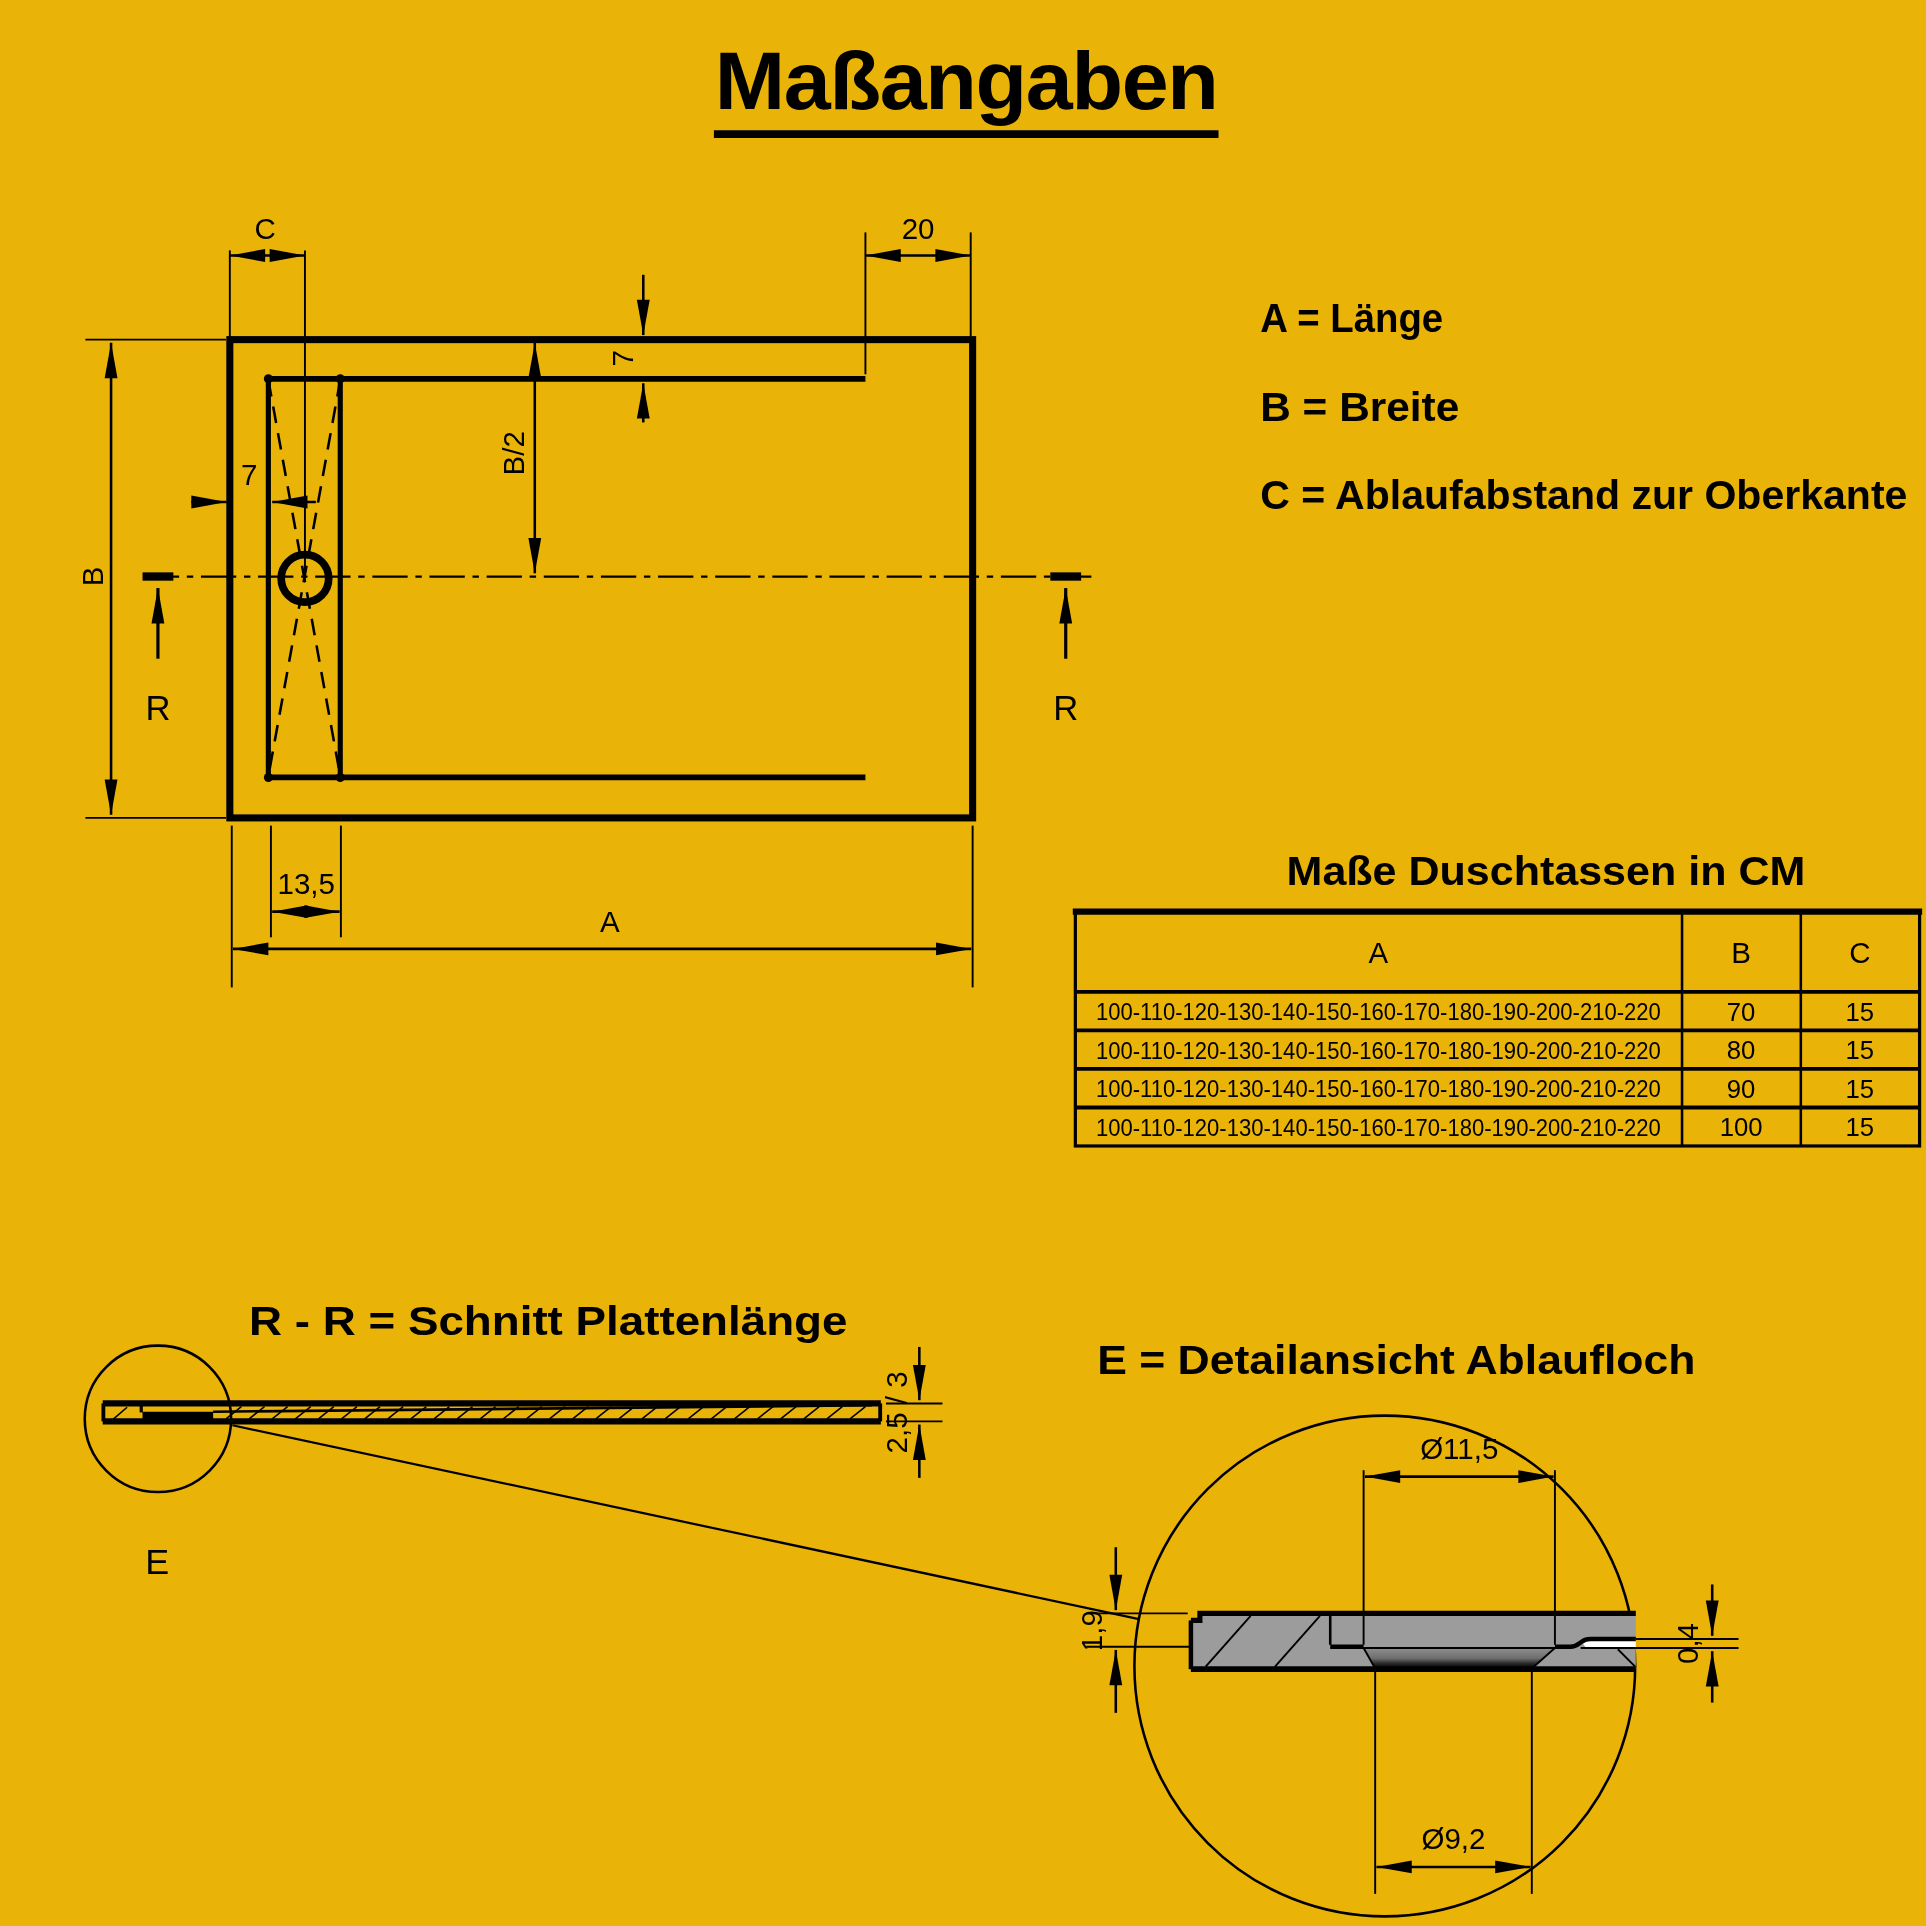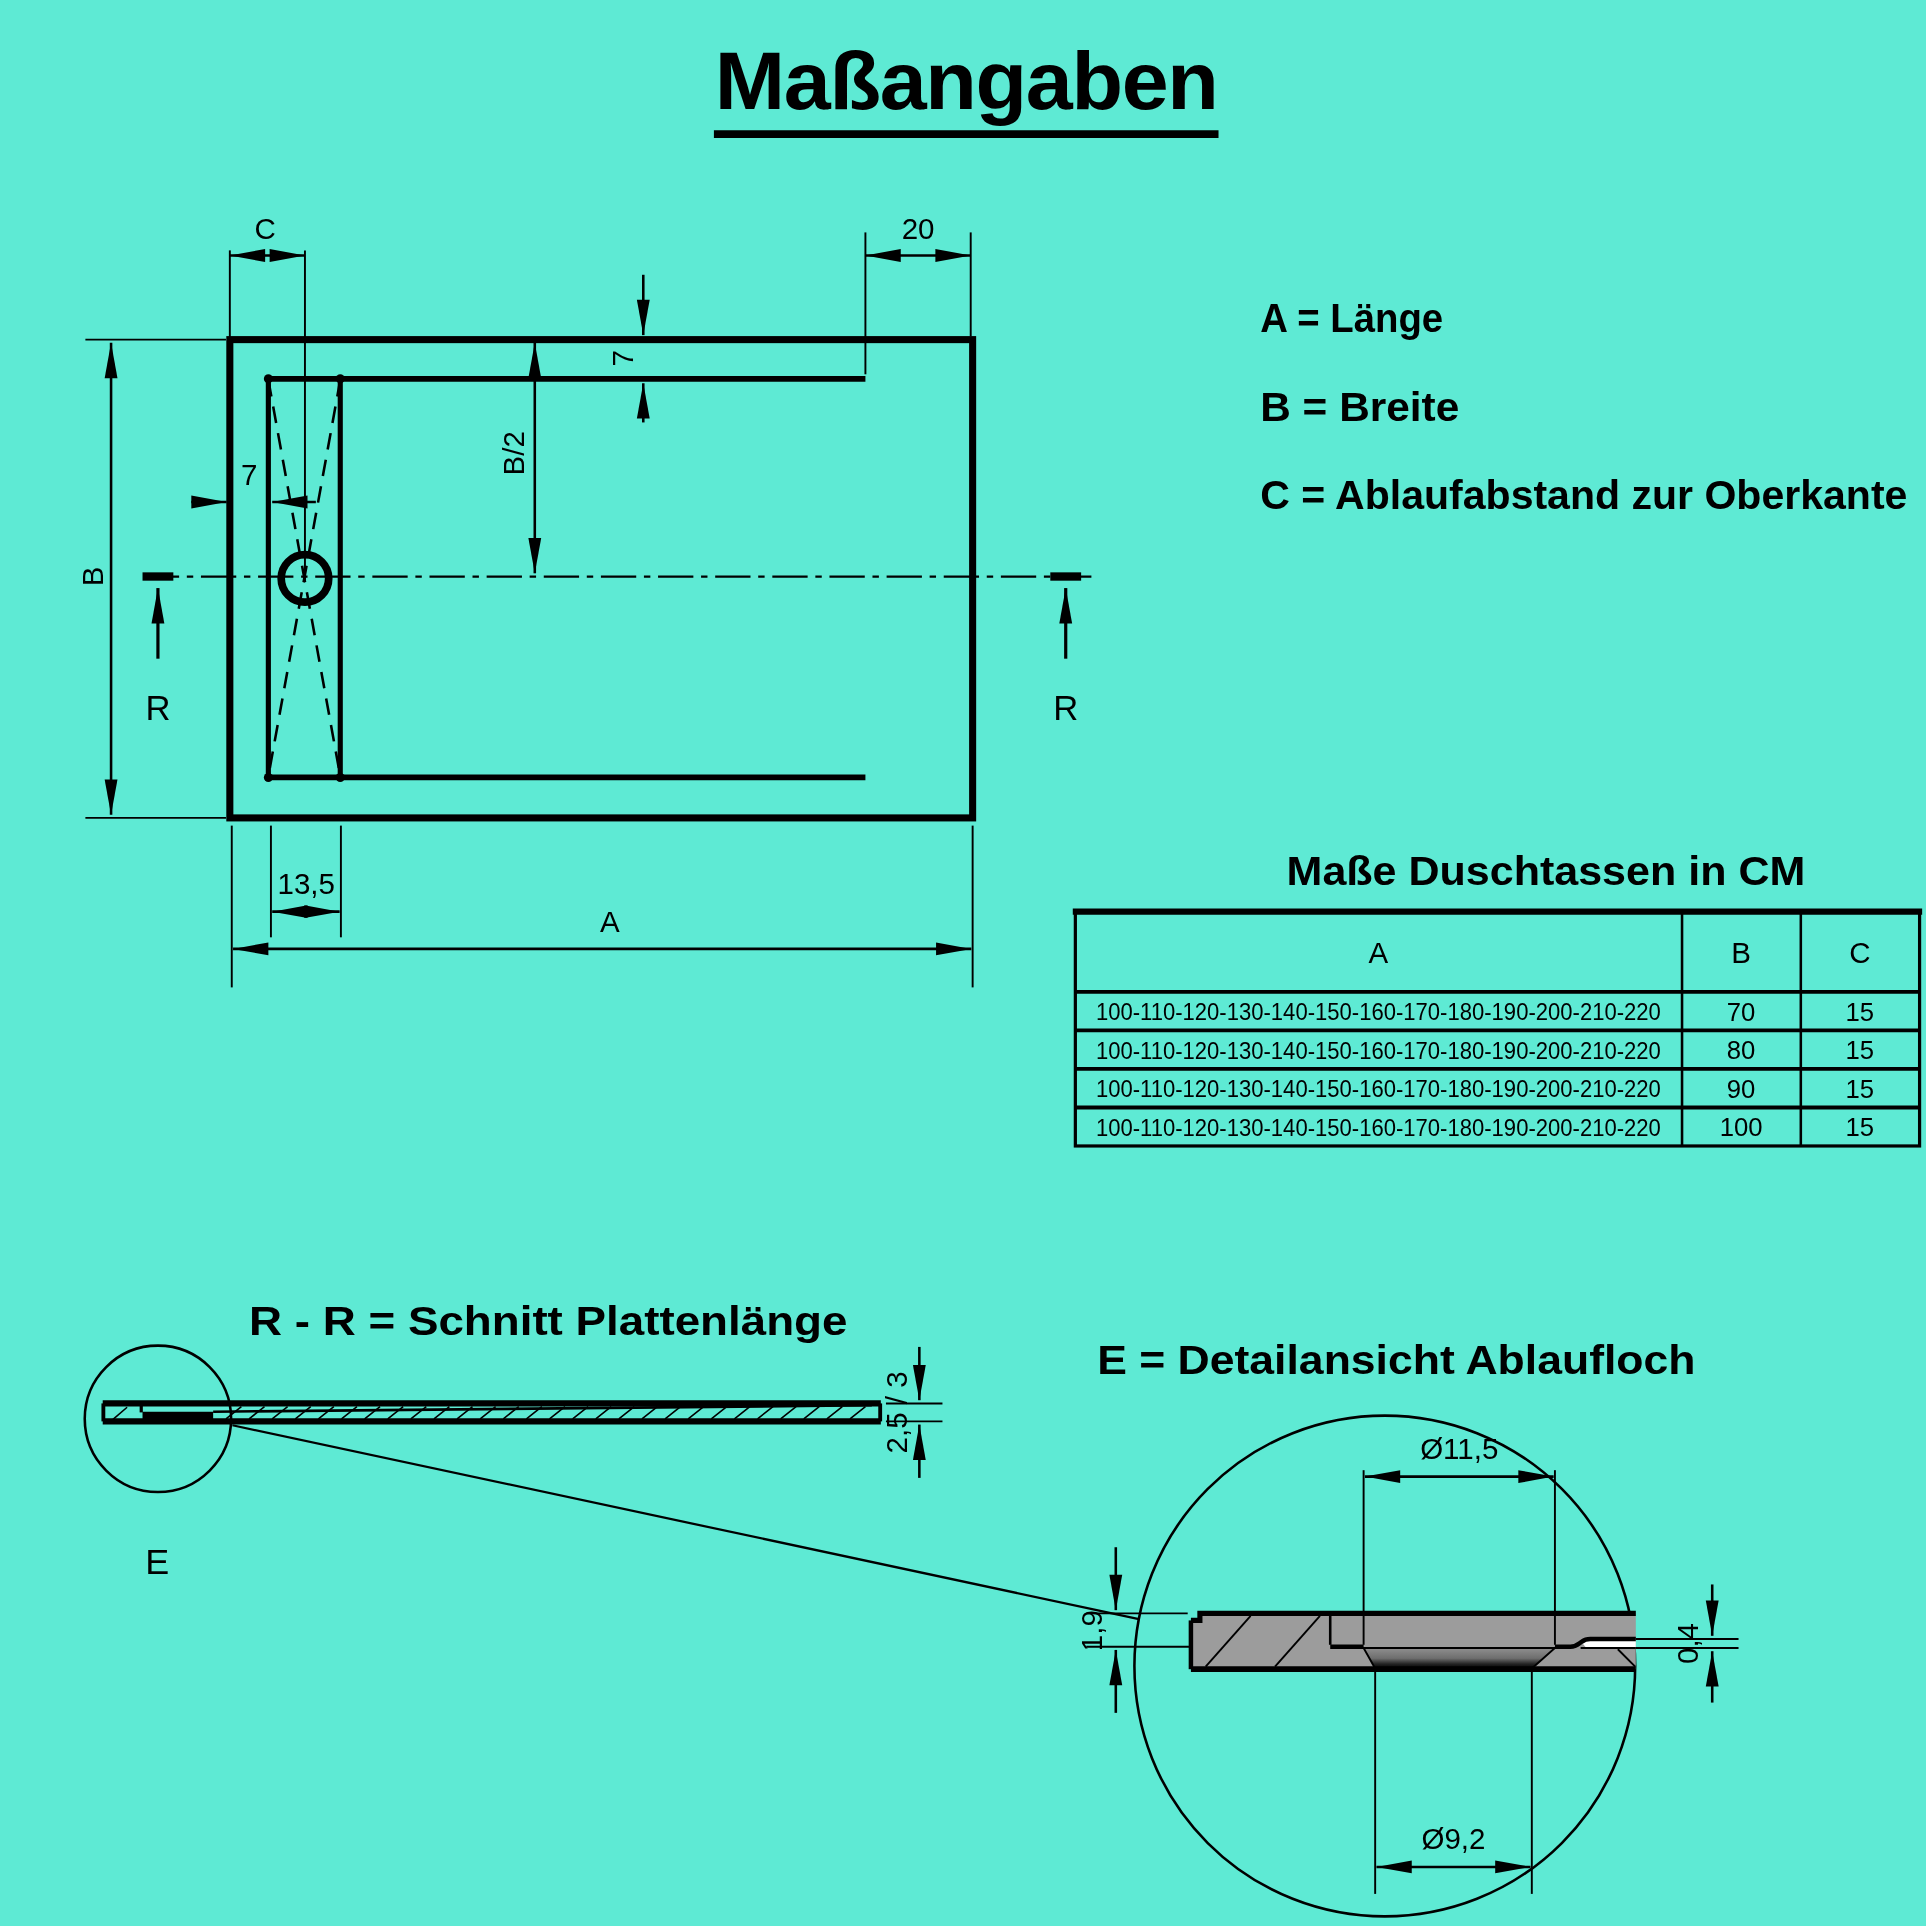--- a/index.html
+++ b/index.html
@@ -1,16 +1,16 @@
 <!DOCTYPE html>
 <html style="font-size:10.3px"><head>
 <meta charset="utf-8">
 <style>
   html,body{margin:0;padding:0;background:#fff;}
-  .stage{position:relative;width:1926px;height:1926px;background:#5eead4;}
+  .stage{position:relative;width:1926px;height:1926px;background:#eab308;}
   svg{position:absolute;left:0;top:0;}
   text{fill:#000;font-family:"Liberation Sans",sans-serif;}
   .t-title{font-weight:bold;font-size:126px;letter-spacing:-2px;}
   .t-head{font-weight:bold;font-size:62px;}
   .t-leg{font-weight:bold;font-size:64px;}
   .lbl{font-size:46px;}
   .lbl-r{font-size:54px;}
   .lbl-e{font-size:56px;}
   .cell{font-size:36px;}
   .cell-s{font-size:40px;}

